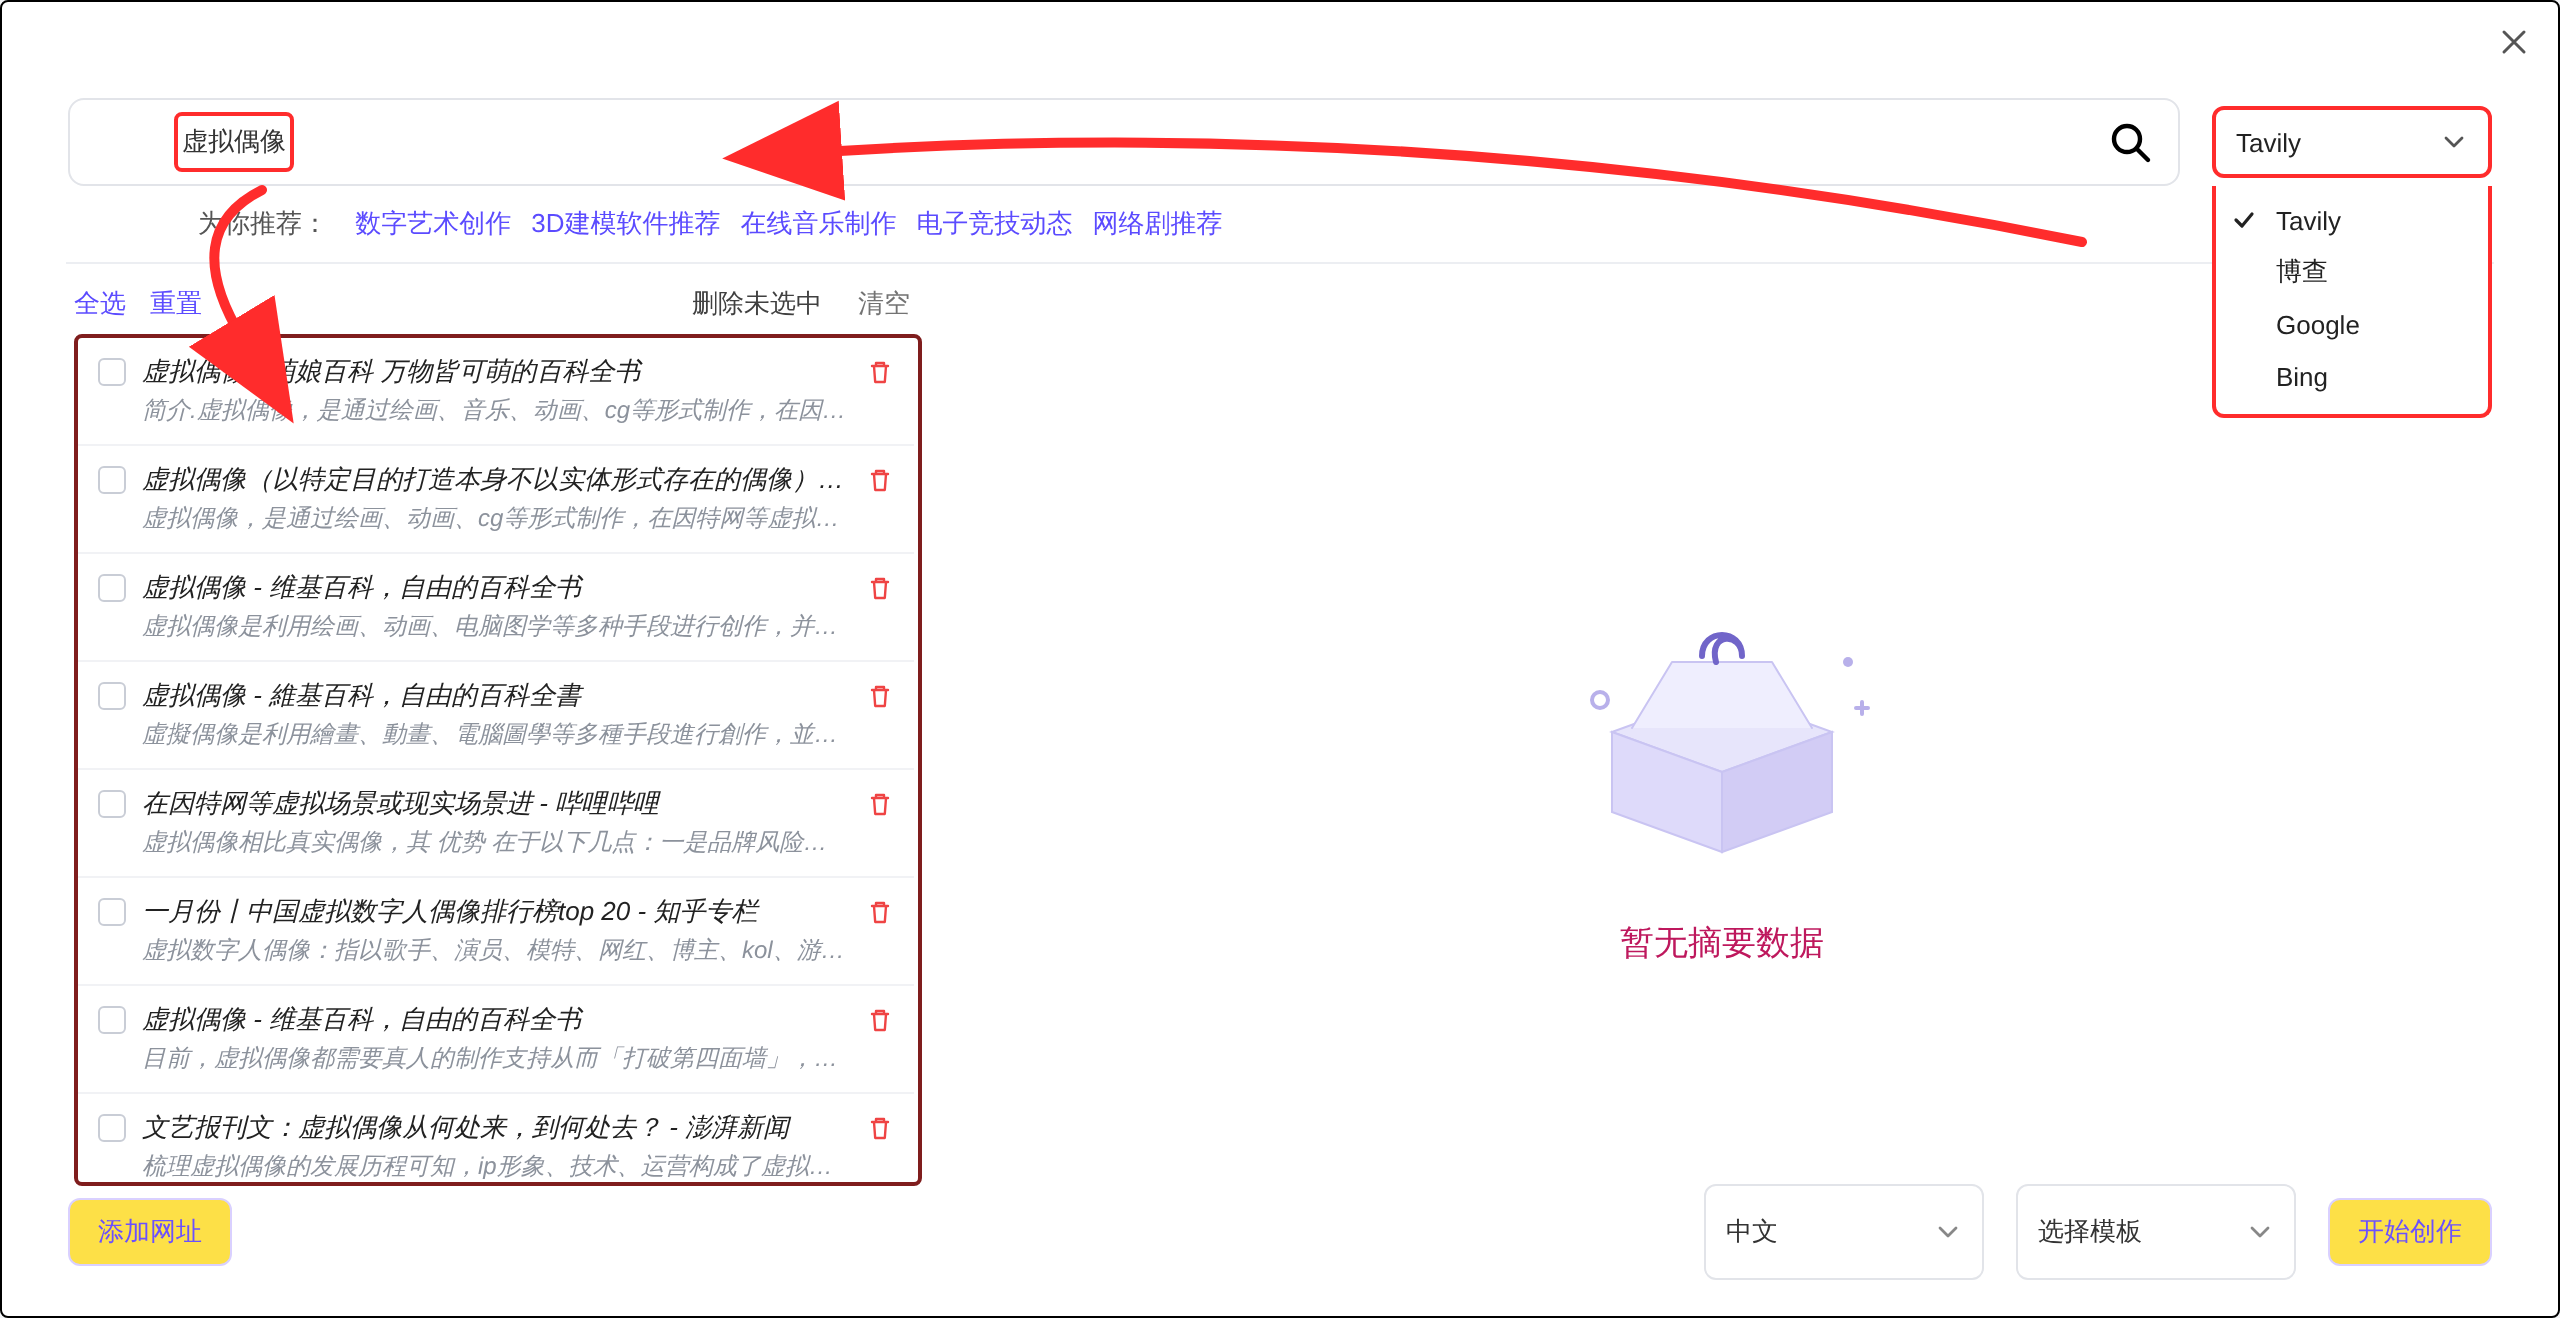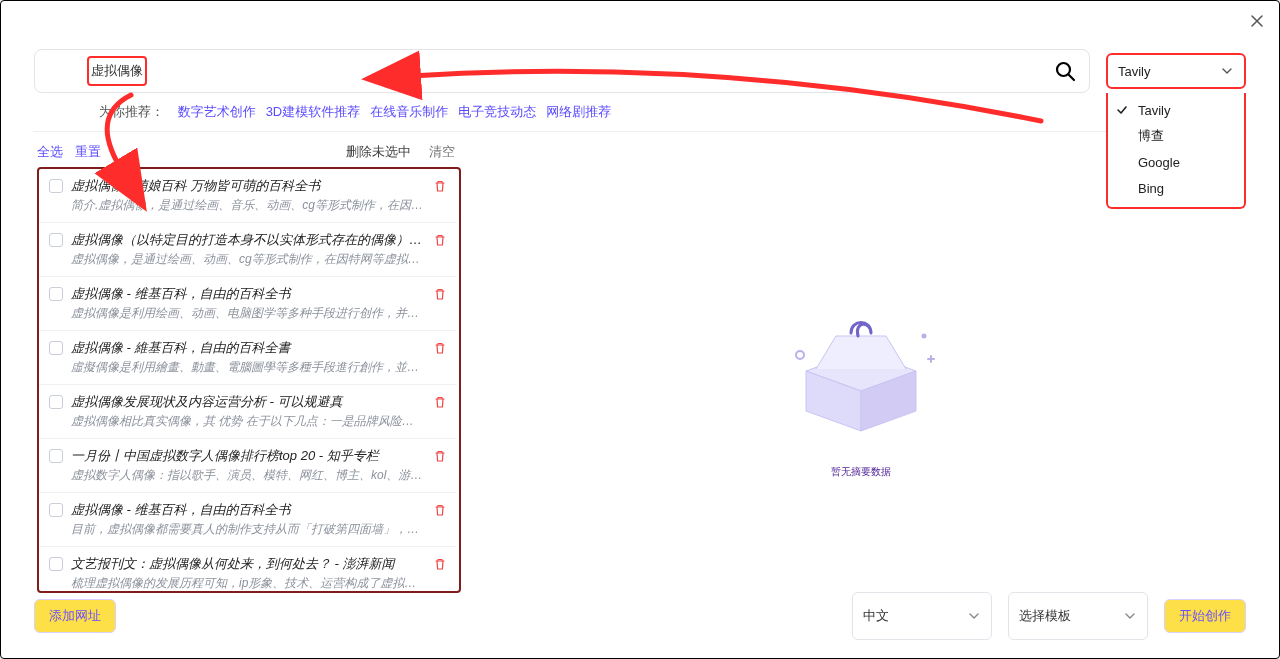--- a/index.html
+++ b/index.html
@@ -152,21 +152,21 @@
   }
   .result-row .del svg { width: 14px; height: 14px; }
 
   .right-panel {
     position: absolute;
     left: 475px; right: 33px; top: 166px; bottom: 66px;
     display: flex; flex-direction: column;
     align-items: center; justify-content: center;
   }
   .empty-box { width: 170px; height: 170px; position: relative; }
-  .empty-label { color: #4c1d95; font-size: 10px; margin-top: 14px; }
+  .empty-label { color: #be185d; font-size: 17px; margin-top: 14px; }
 
   .bottom-bar {
     position: absolute;
     left: 33px; right: 33px; bottom: 18px;
     display: flex; align-items: center; gap: 16px;
   }
   .btn-outline {
     height: 34px; padding: 0 14px;
     border: 1px solid #d9d0ff;
     border-radius: 6px;
@@ -294,21 +294,21 @@
             <div class="title">虚拟偶像 - 維基百科，自由的百科全書</div>
             <div class="snippet">虛擬偶像是利用繪畫、動畫、電腦圖學等多種手段進行創作，並在包括網際網路在…</div>
           </div>
           <span class="del"><svg viewBox="0 0 14 14">
               <path d="M3 4 H11 M5 4 V2.5 H9 V4 M4 4 L4.6 12 H9.4 L10 4" stroke="currentColor" stroke-width="1.2" fill="none"></path>
             </svg></span>
         </div>
         <div class="result-row">
           <span class="cb"></span>
           <div class="txt">
-            <div class="title">虚拟偶像发展现状及内容运营分析 - 可以规避真</div>
+            <div class="title">在因特网等虚拟场景或现实场景进 - 哔哩哔哩</div>
             <div class="snippet">虚拟偶像相比真实偶像，其 优势 在于以下几点：一是品牌风险较小，可以规避真…</div>
           </div>
           <span class="del"><svg viewBox="0 0 14 14">
               <path d="M3 4 H11 M5 4 V2.5 H9 V4 M4 4 L4.6 12 H9.4 L10 4" stroke="currentColor" stroke-width="1.2" fill="none"></path>
             </svg></span>
         </div>
         <div class="result-row">
           <span class="cb"></span>
           <div class="txt">
             <div class="title">一月份丨中国虚拟数字人偶像排行榜top 20 - 知乎专栏</div>

